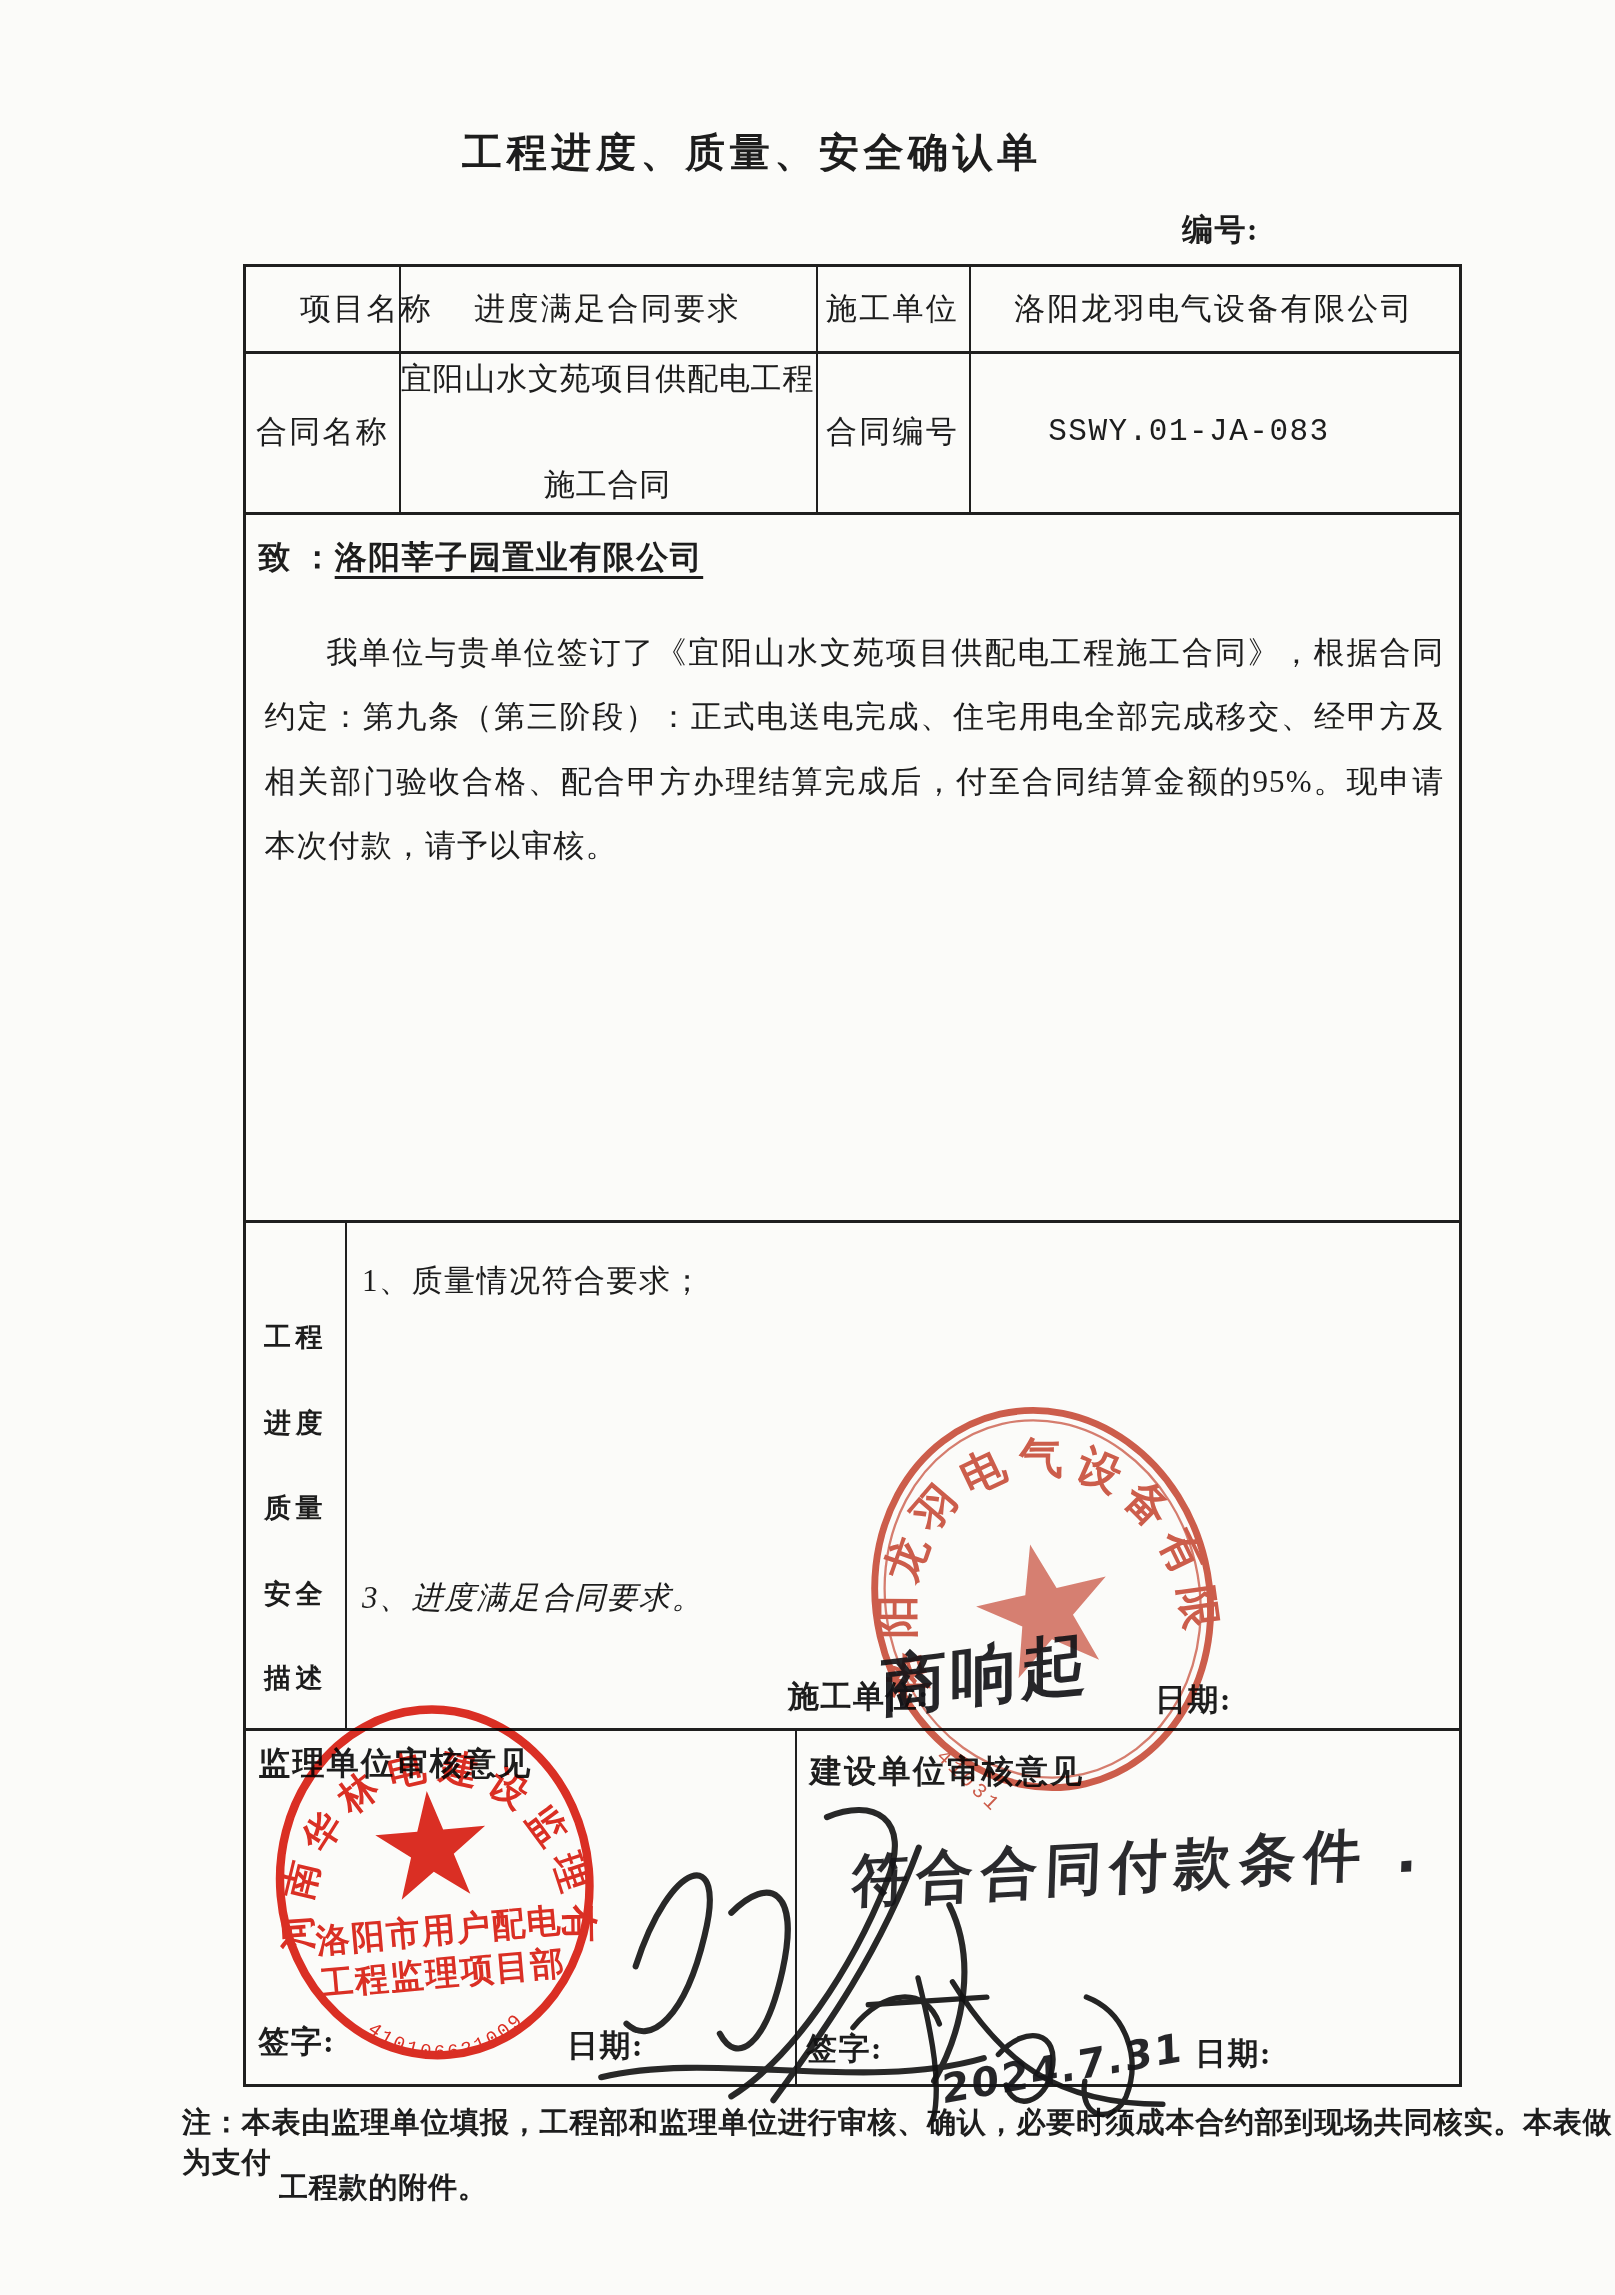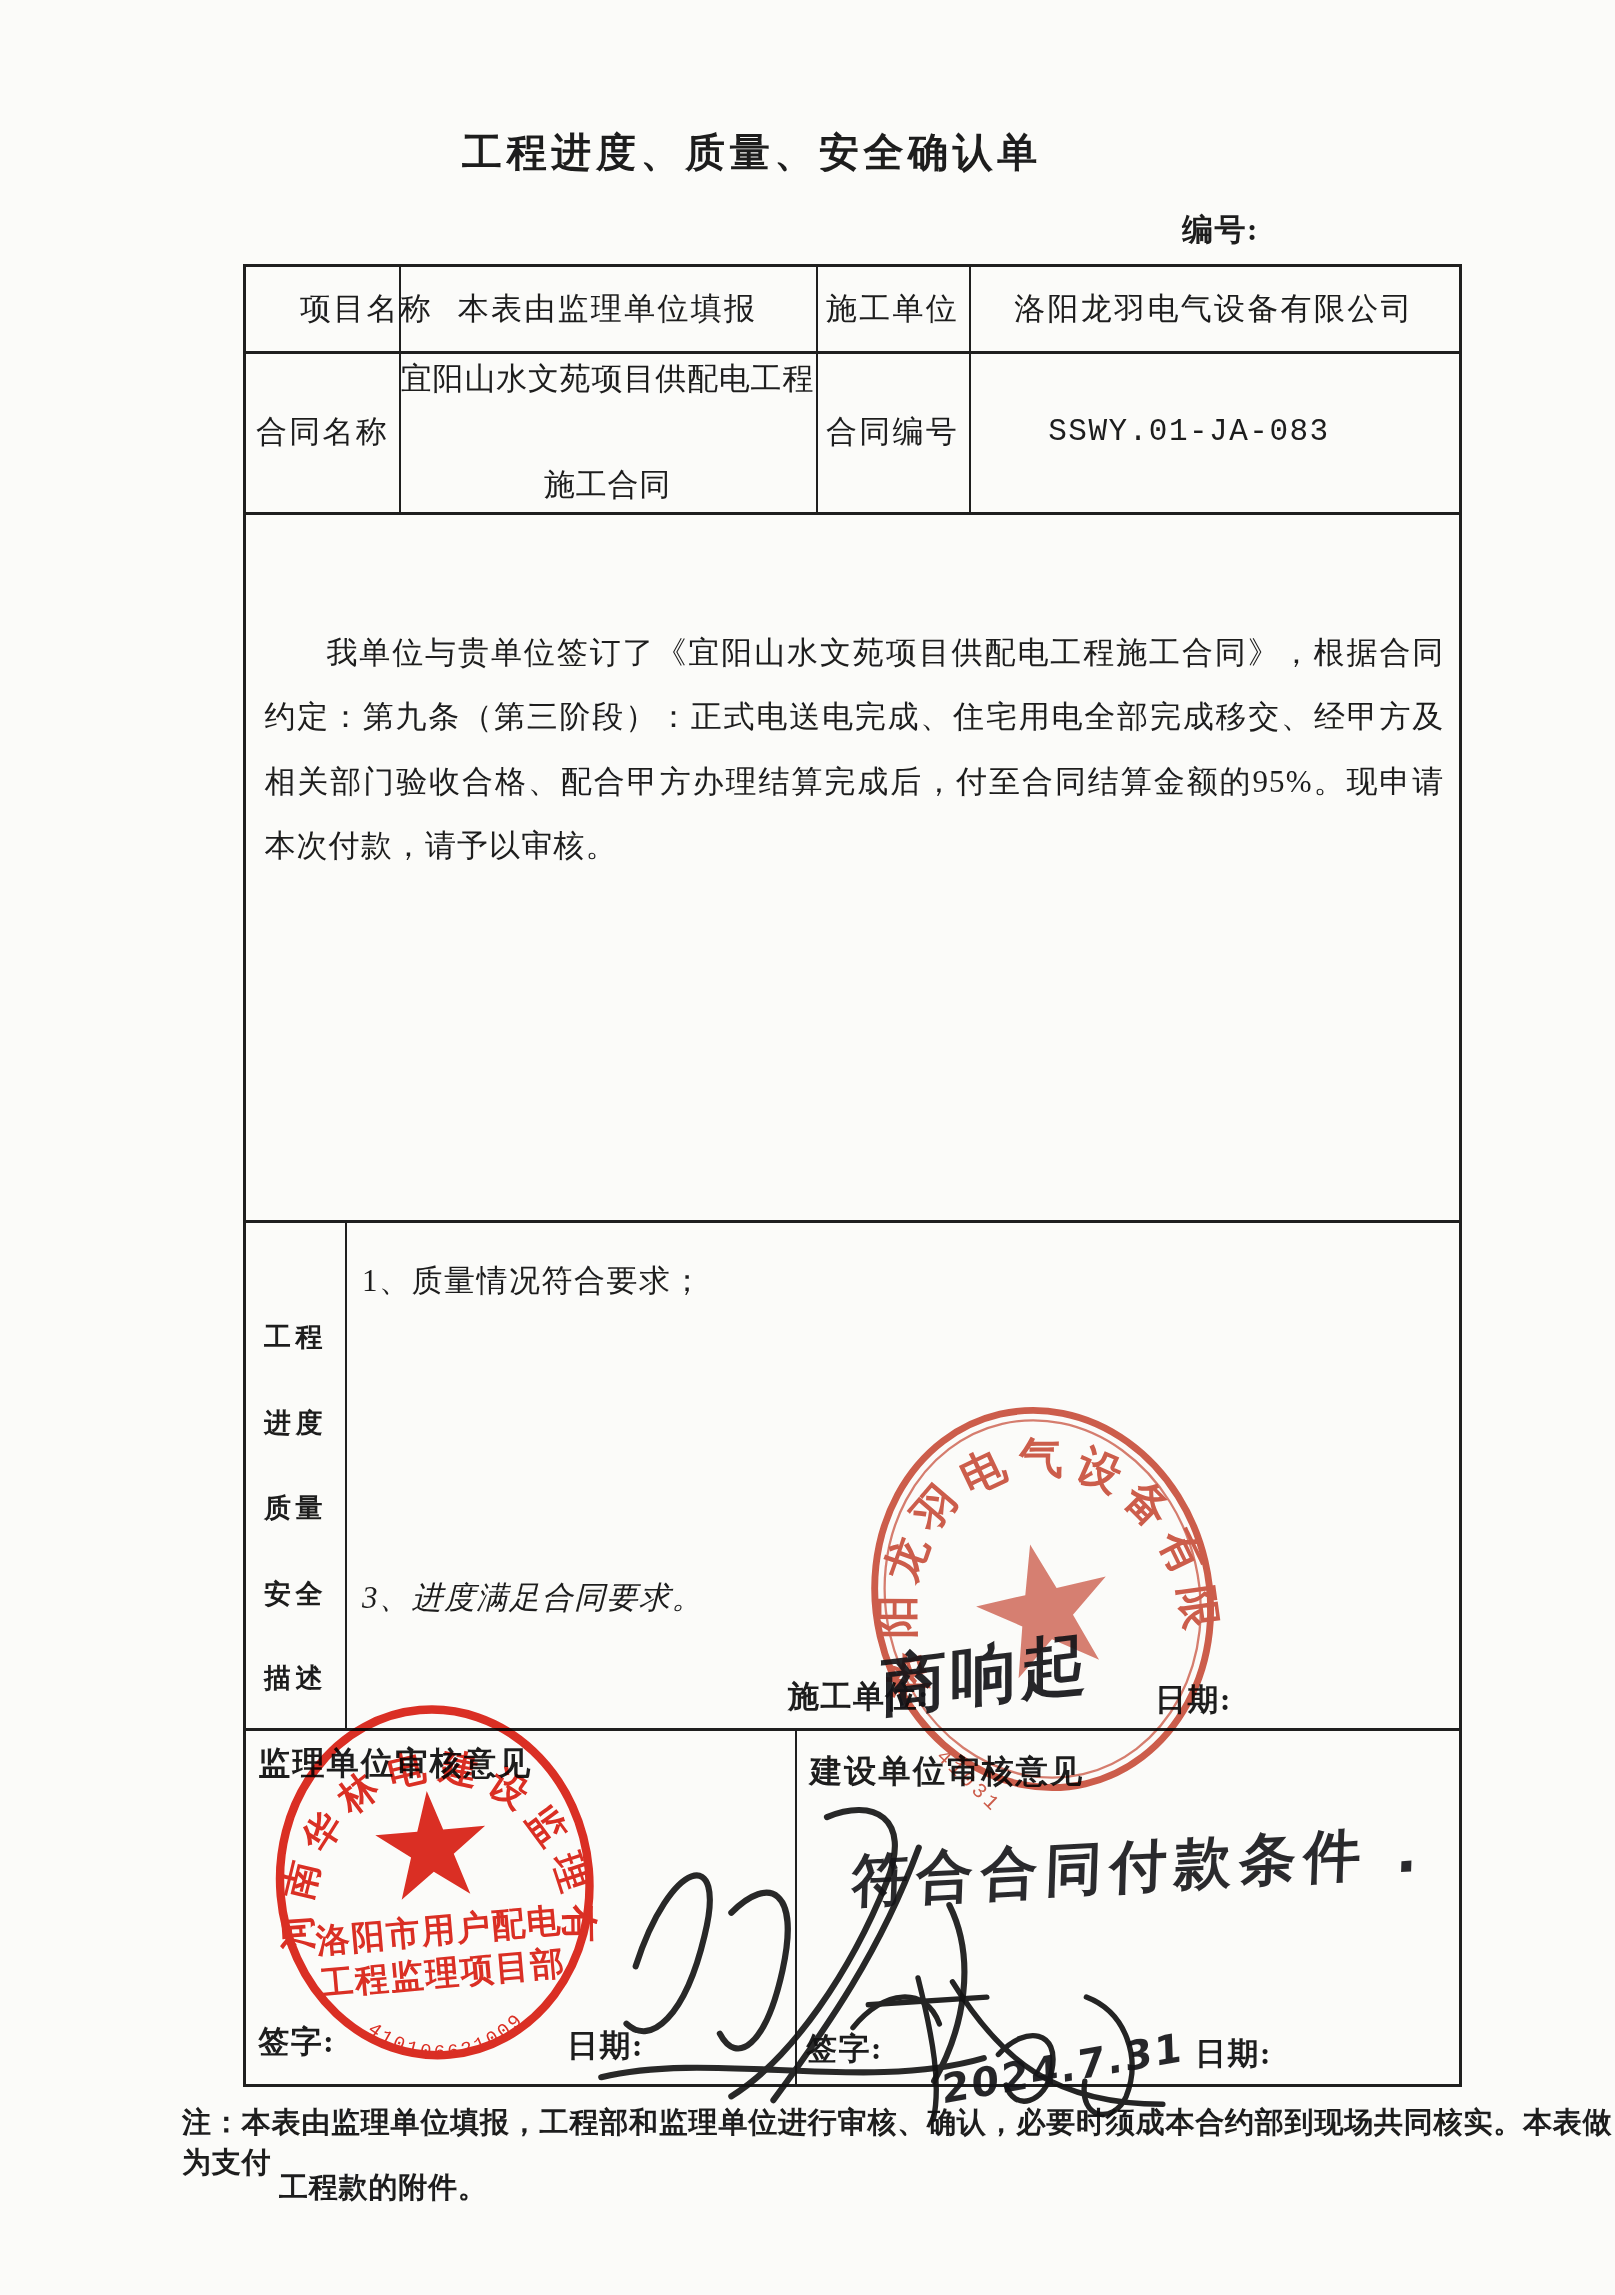--- a/index.html
+++ b/index.html
@@ -66,32 +66,35 @@
     <div class="hline" style="top:245px;"></div>
     <div class="hline" style="top:953px;"></div>
     <div class="hline" style="top:1461px;"></div>
     <div class="vline" style="left:153px;top:0;height:248px;"></div>
     <div class="vline" style="left:570px;top:0;height:248px;"></div>
     <div class="vline" style="left:723px;top:0;height:248px;"></div>
     <div class="vline" style="left:99px;top:953px;height:509px;"></div>
     <div class="vline" style="left:549px;top:1461px;height:356px;"></div>
 
     <div class="cell" style="left:0;top:0;width:153px;height:84px;padding-left:44px;">项目名称</div>
-    <div class="cell" style="left:153px;top:0;width:417px;height:84px;">本表由监理单位填报</div>
+    <div class="cell" style="left:153px;top:0;width:417px;height:84px;">进度满足合同要求</div>
     <div class="cell" style="left:570px;top:0;width:153px;height:84px;">施工单位</div>
     <div class="cell" style="left:723px;top:0;width:490px;height:84px;">洛阳龙羽电气设备有限公司</div>
 
     <div class="cell" style="left:0;top:84px;width:153px;height:161px;">合同名称</div>
     <div class="cell two-line small-gap" style="left:153px;top:84px;width:417px;height:161px;">
       <span>宜阳山水文苑项目供配电工程</span>
       <span>施工合同</span>
     </div>
     <div class="cell" style="left:570px;top:84px;width:153px;height:161px;">合同编号</div>
     <div class="cell mono-num" style="left:737px;top:84px;width:412px;height:161px;">SSWY.01-JA-083</div>
 
+    <div class="to-line">
+      <span>致 ：</span><span class="to-company">洛阳莘子园置业有限公司</span>
+    </div>
     <div class="body-par">我单位与贵单位签订了《宜阳山水文苑项目供配电工程施工合同》，根据合同约定：第九条（第三阶段）：正式电送电完成、住宅用电全部完成移交、经甲方及相关部门验收合格、配合甲方办理结算完成后，付至合同结算金额的95%。现申请本次付款，请予以审核。</div>
 
     <div class="vword" style="top:1052px;">工程</div>
     <div class="vword" style="top:1138px;">进度</div>
     <div class="vword" style="top:1223px;">质量</div>
     <div class="vword" style="top:1309px;">安全</div>
     <div class="vword" style="top:1393px;">描述</div>
 
     <div class="item" style="top:993px;">1、质量情况符合要求；</div>
     <div class="item" style="top:1310px;font-style:italic;">3、进度满足合同要求。</div>

